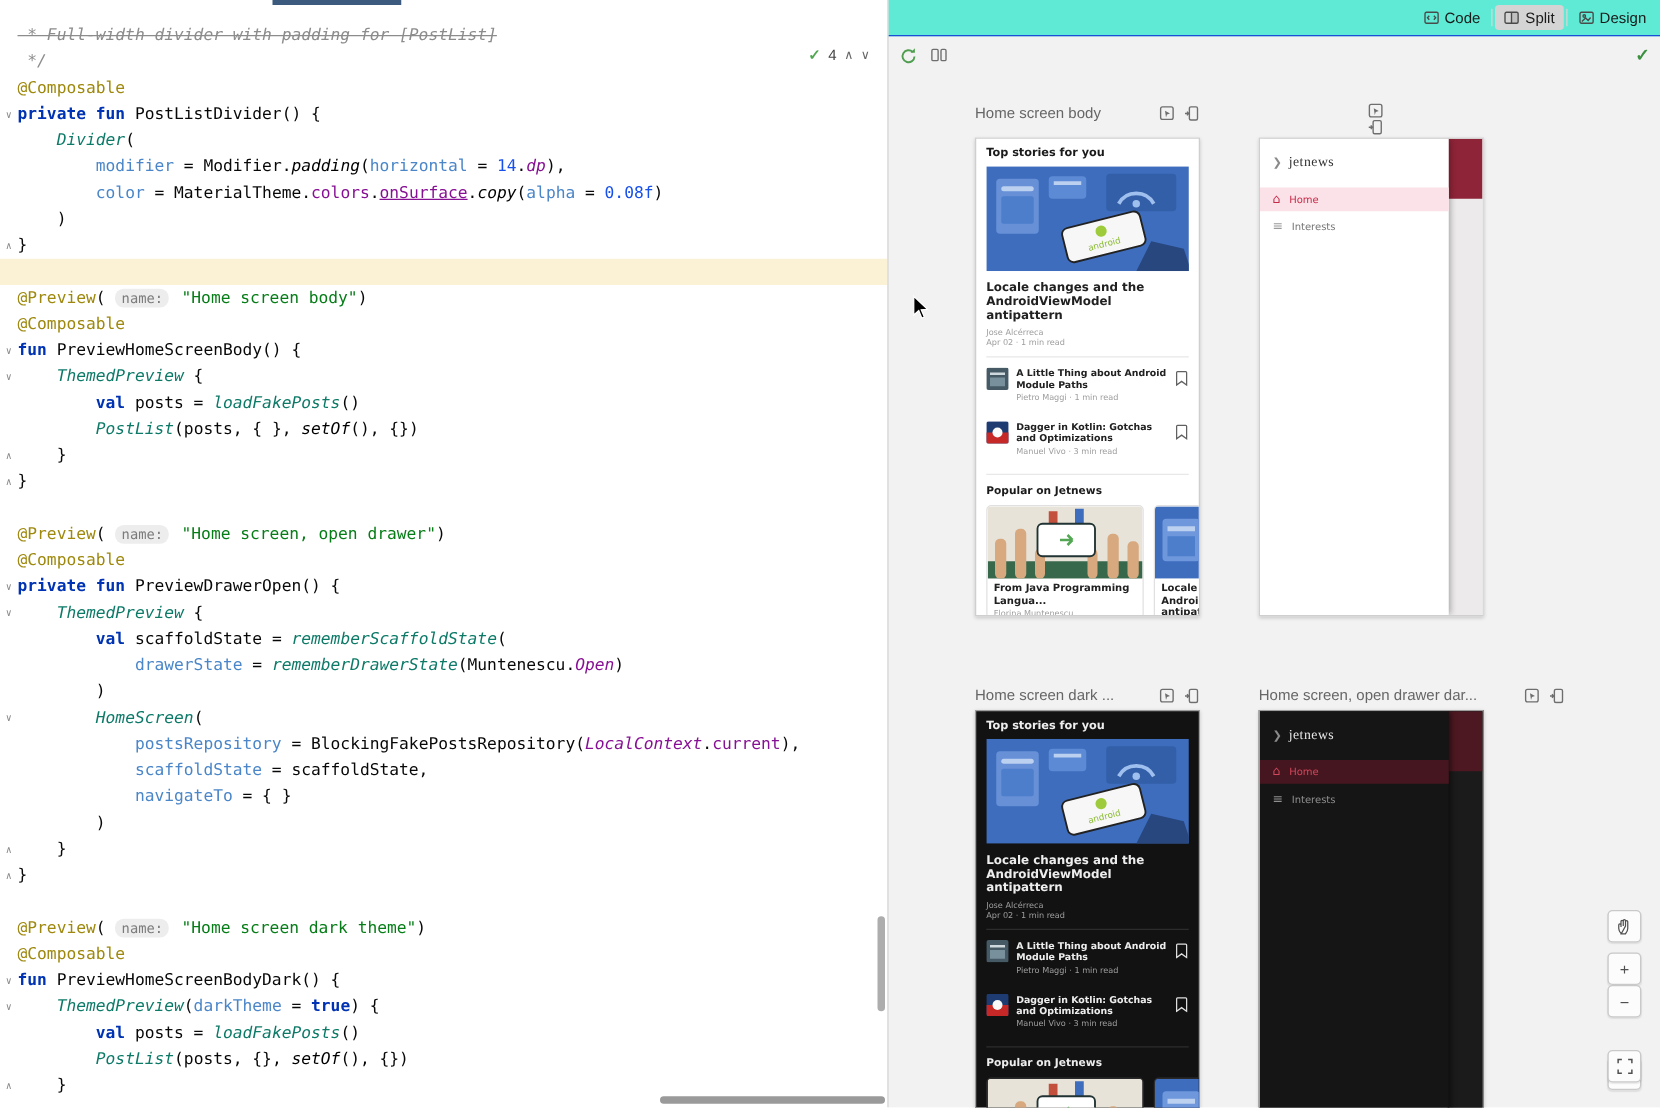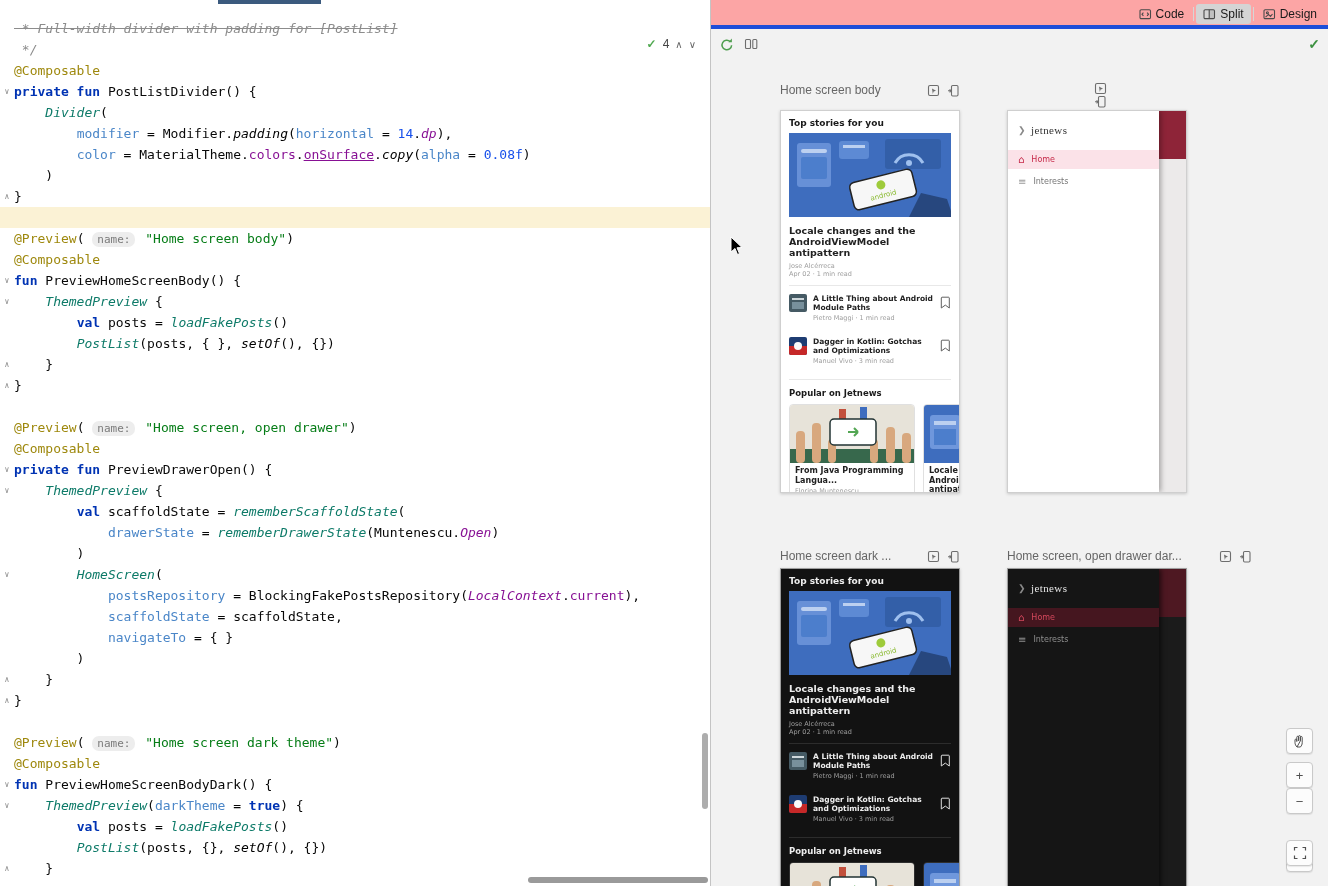--- a/index.html
+++ b/index.html
@@ -36,21 +36,21 @@
   .insp-ok { color:#4FA84F; font-weight:bold; }
   .insp-arrow { font-size:10px; color:#666; cursor:pointer; }
 
   .v-scrollbar { position:absolute; right:2px; top:733px; width:6px; height:76px; background:#ADADAD; border-radius:3px; }
   .h-scrollbar { position:absolute; left:528px; bottom:3px; width:180px; height:6px; background:#9A9A9A; border-radius:3px; }
 
   .pane-divider { position:absolute; left:710px; top:0; width:1px; height:886px; background:#C4C4C4; }
 
   
   .preview-pane { position:absolute; left:711px; top:0; width:617px; height:886px; background:#F2F2F2; }
-  .top-strip { position:absolute; left:0; top:0; width:617px; height:29px; background:#fca5a5; border-bottom:4px solid #1d4ed8; }
+  .top-strip { position:absolute; left:0; top:0; width:617px; height:29px; background:#5eead4; border-bottom:1px solid #1d4ed8; }
   .view-switcher { position:absolute; right:4px; top:3px; display:flex; align-items:center; height:22px; }
   .vmode { display:flex; align-items:center; gap:4px; padding:3px 7px; font-size:12px; color:#1a1a1a; border-radius:3px; cursor:pointer; }
   .vmode.active { background:#D4D4D4; }
   .vsep { width:1px; height:14px; background:#D6D6D6; margin:0 2px; }
 
   .preview-toolbar { position:absolute; left:0; top:30px; width:617px; height:28px; background:#F2F2F2; display:flex; align-items:center; padding:0 8px; gap:10px; }
   .tb-status-ok { position:absolute; right:8px; color:#3C9140; font-size:14px; font-weight:bold; }
 
   .canvas { position:absolute; left:0; top:58px; width:617px; height:828px; background:#F2F2F2; }
 

